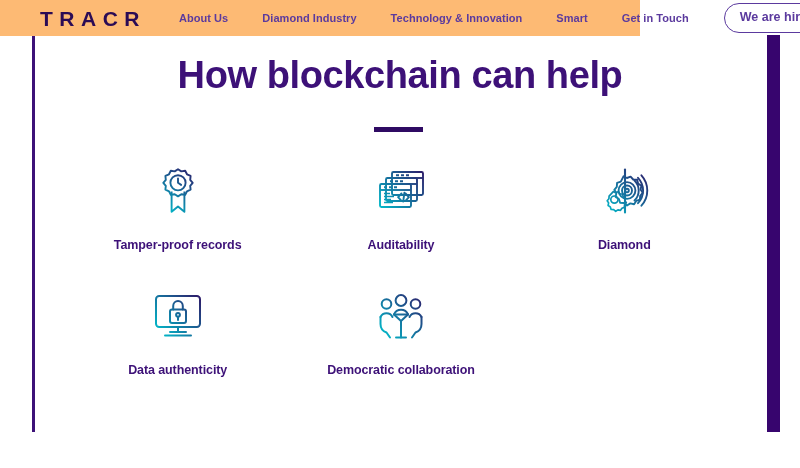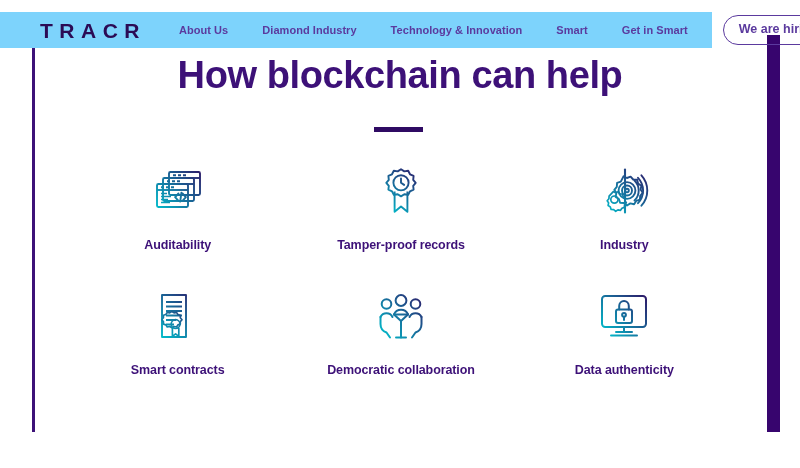--- a/index.html
+++ b/index.html
@@ -13,26 +13,26 @@
     overflow: hidden;
     background: #ffffff;
     font-family: "Liberation Sans", "DejaVu Sans", sans-serif;
     position: relative;
     -webkit-font-smoothing: antialiased;
   }
 
   
   .site-header {
     position: absolute;
-    left: 0; top: 12px;
-    width: 712px;
+    left: 0; top: 0;
+    width: 640px;
     height: 36px;
     display: flex;
     align-items: center;
-    background: #7dd3fc;
+    background: #fdba74;
     z-index: 5;
   }
   .brand-logo {
     margin-left: 40px;
     font-size: 21px;
     font-weight: 700;
     letter-spacing: 6.5px;
     color: #2b0b55;
     line-height: 1;
     white-space: nowrap;
@@ -160,34 +160,54 @@
 <body>
 
 <header class="site-header">
   <div class="brand-logo">TRACR</div>
 
   <nav class="main-nav">
     <a class="nav-link">About Us</a>
     <a class="nav-link">Diamond Industry</a>
     <a class="nav-link">Technology &amp; Innovation</a>
     <a class="nav-link">Smart</a>
-    <a class="nav-link">Get in Smart</a>
+    <a class="nav-link">Get in Touch</a>
     <button class="hiring-button">We are hiring!</button>
   </nav>
 </header>
 
 <div class="rule-left"></div>
 <div class="rule-right"></div>
 
 <main class="section">
 
   <h1 class="section-title">How blockchain can help</h1>
   <div class="title-divider"></div>
 
   <div class="feature-grid">
+
+    <div class="feature-cell">
+      <span class="feature-icon">
+        <svg width="44" height="50" viewBox="0 0 44 50" fill="none">
+          <defs>
+            <linearGradient id="g2" x1="6" y1="46" x2="38" y2="4" gradientUnits="userSpaceOnUse">
+              <stop offset="0" stop-color="#00c2cf"></stop>
+                <stop offset="1" stop-color="#2d1b69"></stop>
+            </linearGradient>
+          </defs>
+          <g stroke="url(#g2)" stroke-width="1.9" fill="none" stroke-linejoin="round">
+            <path d="M22 3.2 l3.3 2.2 3.9-.6 1.8 3.5 3.6 1.6-.4 3.9 2.5 3-2.5 3 .4 3.9-3.6 1.6-1.8 3.5-3.9-.6-3.3 2.2-3.3-2.2-3.9.6-1.8-3.5-3.6-1.6.4-3.9-2.5-3 2.5-3-.4-3.9 3.6-1.6 1.8-3.5 3.9.6z"></path>
+            <circle cx="22" cy="16.8" r="7.6"></circle>
+            <path d="M22 12.4 V16.8 l3.1 2.1" stroke-linecap="round"></path>
+            <path d="M15.6 25.6 V45.8 l6.4-5.4 6.4 5.4 V25.6"></path>
+          </g>
+        </svg>
+      </span>
+      <span class="feature-label">Tamper-proof records</span>
+    </div>
 
     <div class="feature-cell">
       <span class="feature-icon">
         <svg width="52" height="48" viewBox="0 0 52 48" fill="none">
           <defs>
             <linearGradient id="g1" x1="4" y1="44" x2="48" y2="4" gradientUnits="userSpaceOnUse">
               <stop offset="0" stop-color="#00c2cf"></stop>
                 <stop offset="1" stop-color="#2d1b69"></stop>
             </linearGradient>
           </defs>
@@ -206,40 +226,20 @@
             <path d="M30.5 26.5 l3.4 3.7 l-3.4 3.7" stroke-linecap="round" stroke-linejoin="round"></path>
             <path d="M29.4 25.6 l-1.2 9" stroke-linecap="round"></path>
           </g>
         </svg>
       </span>
       <span class="feature-label">Auditability</span>
     </div>
 
     <div class="feature-cell">
       <span class="feature-icon">
-        <svg width="44" height="50" viewBox="0 0 44 50" fill="none">
-          <defs>
-            <linearGradient id="g2" x1="6" y1="46" x2="38" y2="4" gradientUnits="userSpaceOnUse">
-              <stop offset="0" stop-color="#00c2cf"></stop>
-                <stop offset="1" stop-color="#2d1b69"></stop>
-            </linearGradient>
-          </defs>
-          <g stroke="url(#g2)" stroke-width="1.9" fill="none" stroke-linejoin="round">
-            <path d="M22 3.2 l3.3 2.2 3.9-.6 1.8 3.5 3.6 1.6-.4 3.9 2.5 3-2.5 3 .4 3.9-3.6 1.6-1.8 3.5-3.9-.6-3.3 2.2-3.3-2.2-3.9.6-1.8-3.5-3.6-1.6.4-3.9-2.5-3 2.5-3-.4-3.9 3.6-1.6 1.8-3.5 3.9.6z"></path>
-            <circle cx="22" cy="16.8" r="7.6"></circle>
-            <path d="M22 12.4 V16.8 l3.1 2.1" stroke-linecap="round"></path>
-            <path d="M15.6 25.6 V45.8 l6.4-5.4 6.4 5.4 V25.6"></path>
-          </g>
-        </svg>
-      </span>
-      <span class="feature-label">Tamper-proof records</span>
-    </div>
-
-    <div class="feature-cell">
-      <span class="feature-icon">
         <svg width="52" height="50" viewBox="0 0 52 50" fill="none">
           <defs>
             <linearGradient id="g3" x1="4" y1="46" x2="48" y2="4" gradientUnits="userSpaceOnUse">
               <stop offset="0" stop-color="#00c2cf"></stop>
                 <stop offset="1" stop-color="#2d1b69"></stop>
             </linearGradient>
           </defs>
           <g stroke="url(#g3)" stroke-width="1.9" fill="none" stroke-linecap="round">
             <path d="M27 3.5 V46.5" stroke-width="2.1"></path>
             <path d="M25.5 10.3 l3.4 1.7 3.7-1.4 2.6 2.9 3.9.3 1 3.8 3.3 2.1-.8 3.8 2.1 3.3-2.5 3-.3 3.9-3.7 1.2-2.1 3.3-3.8-.8-3.3 2.1-3-2.5-3.9-.3-1.2-3.7-3.3-2.1.8-3.8-2.1-3.3 2.5-3 .3-3.9 3.7-1.2z" stroke-linejoin="round"></path>
@@ -247,42 +247,46 @@
             <circle cx="29" cy="24.5" r="5"></circle>
             <circle cx="29" cy="24.5" r="1.8"></circle>
             <path d="M36.5 14.5 a14 14 0 0 1 0 20"></path>
             <path d="M40 11.8 a18.4 18.4 0 0 1 0 25.4"></path>
             <path d="M43.4 9.3 a22.6 22.6 0 0 1 0 30.4"></path>
             <path d="M15.3 25.6 l2.3 1.2 2.5-1 1.8 2 2.6.2.7 2.6 2.2 1.4-.5 2.6 1.4 2.2-1.7 2-.2 2.6-2.5.8-1.4 2.2-2.6-.5-2.2 1.4-2-1.7-2.6-.2-.8-2.5-2.2-1.4.5-2.6-1.4-2.2 1.7-2 .2-2.6z" stroke-linejoin="round" stroke-width="1.7"></path>
             <circle cx="16.4" cy="33.6" r="3.6" stroke-width="1.7"></circle>
           </g>
         </svg>
       </span>
-      <span class="feature-label">Industry</span>
-    </div>
-
-    <div class="feature-cell">
-      <span class="feature-icon">
-        <svg width="50" height="50" viewBox="0 0 50 50" fill="none">
-          <defs>
-            <linearGradient id="g4" x1="5" y1="46" x2="45" y2="4" gradientUnits="userSpaceOnUse">
-              <stop offset="0" stop-color="#00c2cf"></stop>
-                <stop offset="1" stop-color="#2d1b69"></stop>
-            </linearGradient>
-          </defs>
-          <g stroke="url(#g4)" stroke-width="1.9" fill="none" stroke-linejoin="round">
-            <path d="M9 4 H33 V46 H9 Z"></path>
-            <path d="M13 11 h16 M13 15.5 h16 M13 20 h16 M13 24.5 h16 M13 29 h10 M13 33.5 h8"></path>
-            <path d="M29.5 20.5 l2.5 1.5 2.9-.6 1.6 2.5 2.8.9v2.9l2 2.2-2 2.2v2.9l-2.8.9-1.6 2.5-2.9-.6-2.5 1.5-2.5-1.5-2.9.6-1.6-2.5-2.8-.9v-2.9l-2-2.2 2-2.2v-2.9l2.8-.9 1.6-2.5 2.9.6z" transform="translate(-6.5,3) scale(0.86)"></path>
-            <circle cx="22.6" cy="33.1" r="4.4" stroke-width="1.7"></circle>
-            <path d="M19.4 37 V45.3 l3.2-2.5 3.2 2.5 V37" stroke-width="1.7"></path>
-          </g>
-        </svg>
-      </span>
-      <span class="feature-label">Smart contracts</span>
+      <span class="feature-label">Diamond</span>
+    </div>
+
+
+    <div class="feature-cell">
+      <span class="feature-icon">
+        <svg width="54" height="46" viewBox="0 0 54 46" fill="none">
+          <defs>
+            <linearGradient id="g6" x1="6" y1="42" x2="48" y2="3" gradientUnits="userSpaceOnUse">
+              <stop offset="0" stop-color="#00c2cf"></stop>
+                <stop offset="1" stop-color="#2d1b69"></stop>
+            </linearGradient>
+          </defs>
+          <g stroke="url(#g6)" stroke-width="2" fill="none" stroke-linejoin="round" stroke-linecap="round">
+            <rect x="5" y="3" width="44" height="31" rx="3.2"></rect>
+            <path d="M27 34 v5"></path>
+            <path d="M14 42.5 H40"></path>
+            <path d="M19 39 H35"></path>
+            <rect x="19" y="16.5" width="16" height="13.5" rx="2"></rect>
+            <path d="M22.2 16.5 v-3.6 a4.8 4.8 0 0 1 9.6 0 v3.6"></path>
+            <circle cx="27" cy="21.8" r="1.9"></circle>
+            <path d="M27 23.7 v3.2"></path>
+          </g>
+        </svg>
+      </span>
+      <span class="feature-label">Data authenticity</span>
     </div>
 
     <div class="feature-cell">
       <span class="feature-icon">
         <svg width="54" height="48" viewBox="0 0 54 48" fill="none">
           <defs>
             <linearGradient id="g5" x1="5" y1="44" x2="49" y2="4" gradientUnits="userSpaceOnUse">
               <stop offset="0" stop-color="#00c2cf"></stop>
                 <stop offset="1" stop-color="#2d1b69"></stop>
             </linearGradient>
@@ -299,38 +303,14 @@
             <path d="M47.5 25 v7 a9 9 0 0 1 -6 8.5 l-3.5 5"></path>
             <path d="M20 22.5 L27 29 l7-6.5"></path>
             <path d="M27 29 v16.5"></path>
             <path d="M22 45.5 h10"></path>
           </g>
         </svg>
       </span>
       <span class="feature-label">Democratic collaboration</span>
     </div>
 
-    <div class="feature-cell">
-      <span class="feature-icon">
-        <svg width="54" height="46" viewBox="0 0 54 46" fill="none">
-          <defs>
-            <linearGradient id="g6" x1="6" y1="42" x2="48" y2="3" gradientUnits="userSpaceOnUse">
-              <stop offset="0" stop-color="#00c2cf"></stop>
-                <stop offset="1" stop-color="#2d1b69"></stop>
-            </linearGradient>
-          </defs>
-          <g stroke="url(#g6)" stroke-width="2" fill="none" stroke-linejoin="round" stroke-linecap="round">
-            <rect x="5" y="3" width="44" height="31" rx="3.2"></rect>
-            <path d="M27 34 v5"></path>
-            <path d="M14 42.5 H40"></path>
-            <path d="M19 39 H35"></path>
-            <rect x="19" y="16.5" width="16" height="13.5" rx="2"></rect>
-            <path d="M22.2 16.5 v-3.6 a4.8 4.8 0 0 1 9.6 0 v3.6"></path>
-            <circle cx="27" cy="21.8" r="1.9"></circle>
-            <path d="M27 23.7 v3.2"></path>
-          </g>
-        </svg>
-      </span>
-      <span class="feature-label">Data authenticity</span>
-    </div>
-
   </div>
 </main>
 
 </body></html>

